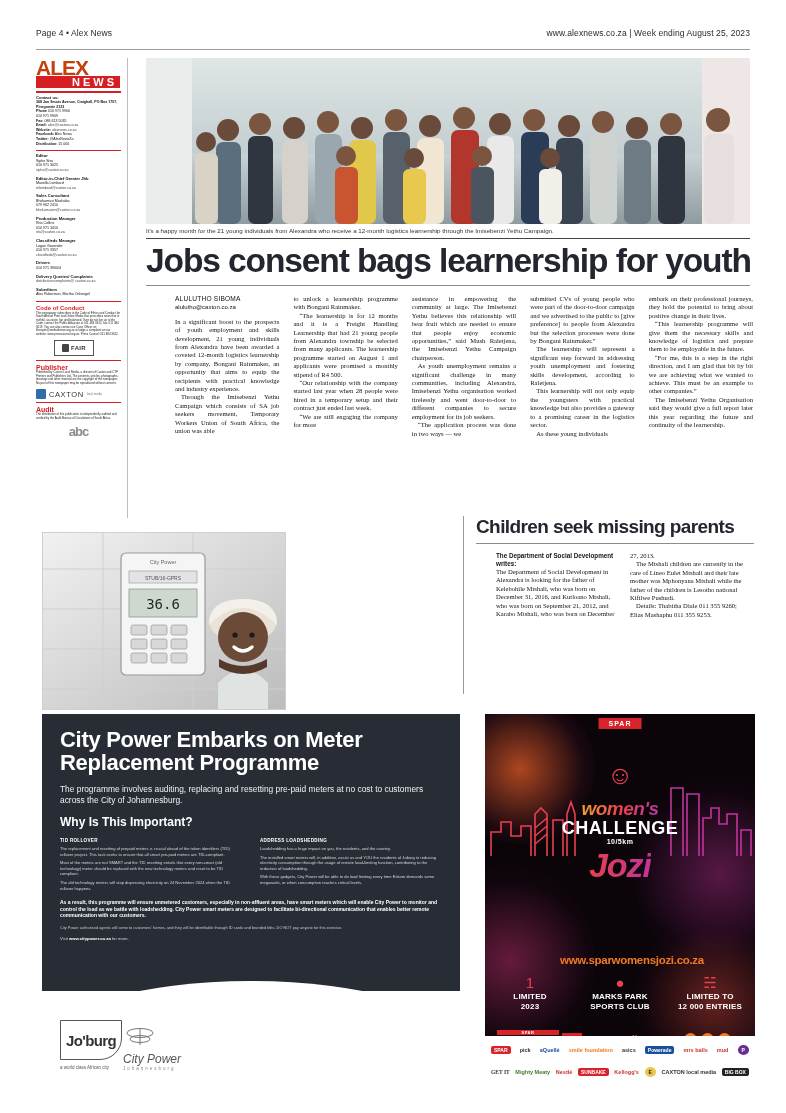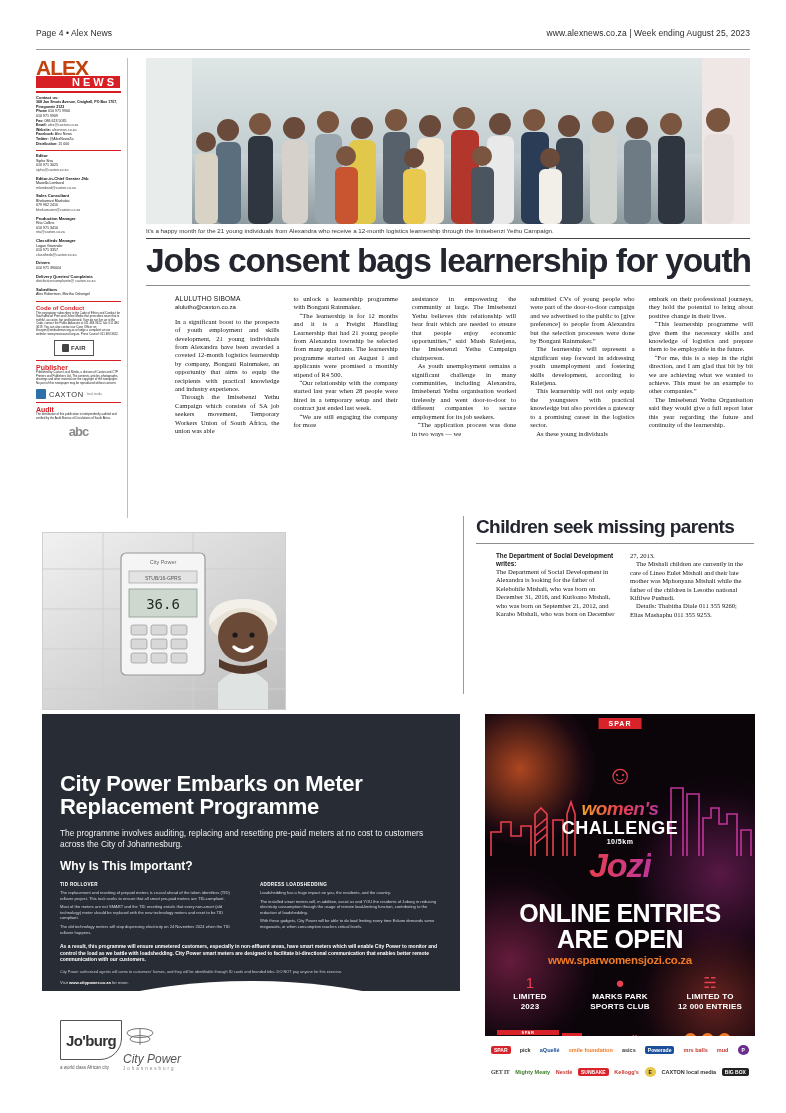--- a/index.html
+++ b/index.html
@@ -120,21 +120,21 @@
   #children-cols .col { width:120px; font-size:6.6px; line-height:8.4px; color:#141414; }
   #children-cols .col p { text-indent:6px; margin:0; }
   #children-cols .col p.first { text-indent:0; }
   #children-cols .lead { font-family:"Liberation Sans", sans-serif; font-weight:bold; font-size:6.3px; line-height:8px; }
 
   
   #citypower-ad {
     position:absolute; left:42px; top:714px; width:418px; height:277px;
     background:#282c35; overflow:hidden;
   }
-  #citypower-ad .cp-inner { padding:14px 18px 0 18px; color:#fff;margin-top:44px; }
+  #citypower-ad .cp-inner { padding:14px 18px 0 18px; color:#fff; }
   .cp-title { font-size:22px; font-weight:bold; line-height:23px; letter-spacing:-.3px; }
   .cp-sub { font-size:8.4px; line-height:11px; margin-top:10px; color:#f0f0f0; font-weight:300; }
   .cp-why { font-size:12px; font-weight:bold; margin-top:9px; }
   .cp-cols { display:flex; gap:22px; margin-top:9px; }
   .cp-col { width:178px; }
   .cp-h { font-size:4.6px; font-weight:bold; letter-spacing:.3px; }
   .cp-p { font-size:4.1px; line-height:5.6px; color:#d3d6db; margin-top:3px; }
   .cp-bold { font-size:5px; line-height:6.6px; font-weight:bold; color:#fff; margin-top:8px; }
   .cp-small { font-size:3.9px; line-height:5px; color:#c6c9cf; margin-top:6px; }
   .cp-visit { font-size:4.2px; color:#d3d6db; margin-top:6px; }
@@ -177,21 +177,21 @@
   .wc-challenge { position:absolute; left:50%; top:104px; transform:translateX(-50%);
     font-size:18px; font-weight:bold; letter-spacing:.5px; color:#fff; }
   .wc-dist { position:absolute; left:50%; top:124px; transform:translateX(-50%);
     font-size:7px; font-weight:bold; color:#fff; letter-spacing:.5px; }
   .wc-jozi { position:absolute; left:50%; top:132px; transform:translateX(-50%);
     font-size:34px; font-style:italic; font-weight:bold; letter-spacing:-1px;
     background:linear-gradient(90deg,#e8404f,#c0359a);
     -webkit-background-clip:text; background-clip:text; color:transparent; }
   .spar-online { position:absolute; left:0; top:186px; width:270px; text-align:center;
     font-size:25px; font-weight:bold; letter-spacing:-.6px; line-height:26px; color:#fff; }
-  .spar-url { position:absolute; left:0; top:240px; width:270px; text-align:center;
+  .spar-url { position:absolute; left:12px; top:240px; width:270px; text-align:center;
     font-size:11.5px; font-weight:bold; color:#f07a25; letter-spacing:-.3px; }
   .spar-facts { position:absolute; left:0; top:260px; width:270px; display:flex; }
   .spar-fact { flex:1; text-align:center; }
   .spar-fact .ico { font-size:15px; color:#e8404f; line-height:18px; }
   .spar-fact .tx { font-size:8px; font-weight:bold; line-height:9.5px; letter-spacing:.2px; }
   .spar-bottom { position:absolute; left:0; top:316px; width:270px; display:flex; align-items:center; padding:0 12px; }
   .sb-logo { width:62px; }
   .sb-logo .l1 { background:#d8232a; color:#fff; font-size:4px; font-weight:bold; text-align:center; letter-spacing:.5px; }
   .sb-logo .l2 { font-size:11px; font-style:italic; font-weight:bold; color:#e8404f; line-height:11px; }
   .sb-logo .l3 { background:#fff; color:#111; font-size:7px; font-weight:bold; text-align:center; letter-spacing:.2px; }
@@ -548,24 +548,20 @@
       <path d="M256 82 L256 56 L266 56 L266 82"></path>
     </g>
   </svg>
 
   <div class="wc-face">☺</div>
   <div class="wc-womens">women's</div>
   <div class="wc-challenge">CHALLENGE</div>
   <div class="wc-dist">10/5km</div>
   <div class="wc-jozi">Jozi</div>
 
-  <div class="spar-online">
-    <div>ONLINE ENTRIES</div>
-    <div>ARE OPEN</div>
-  </div>
   <div class="spar-url">www.sparwomensjozi.co.za</div>
 
   <div class="spar-facts">
     <div class="spar-fact">
       <div class="ico">1</div>
       <div class="tx">LIMITED</div>
       <div class="tx">2023</div>
     </div>
     <div class="spar-fact">
       <div class="ico">●</div>

